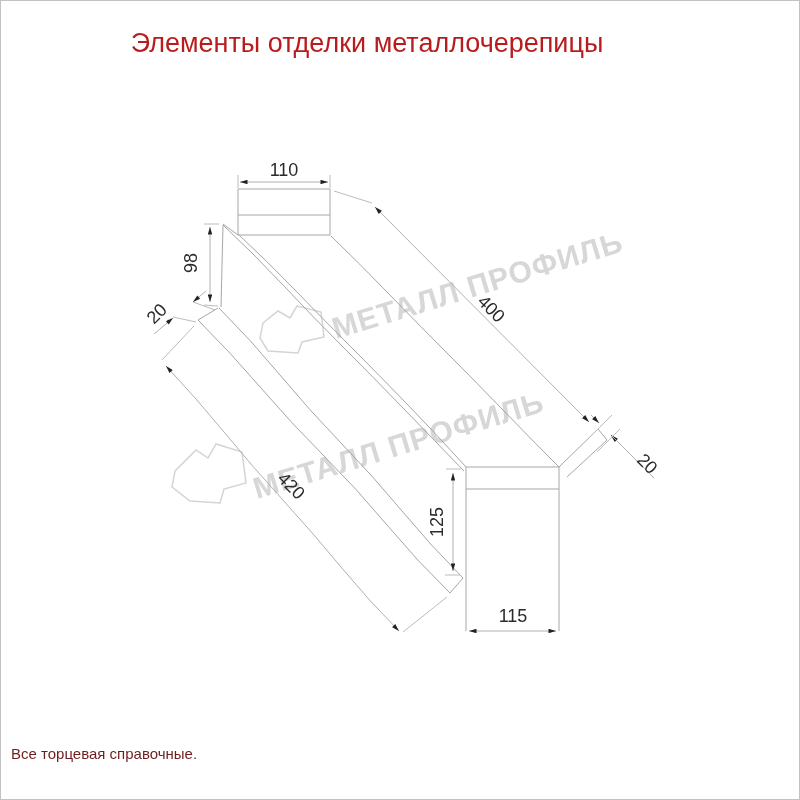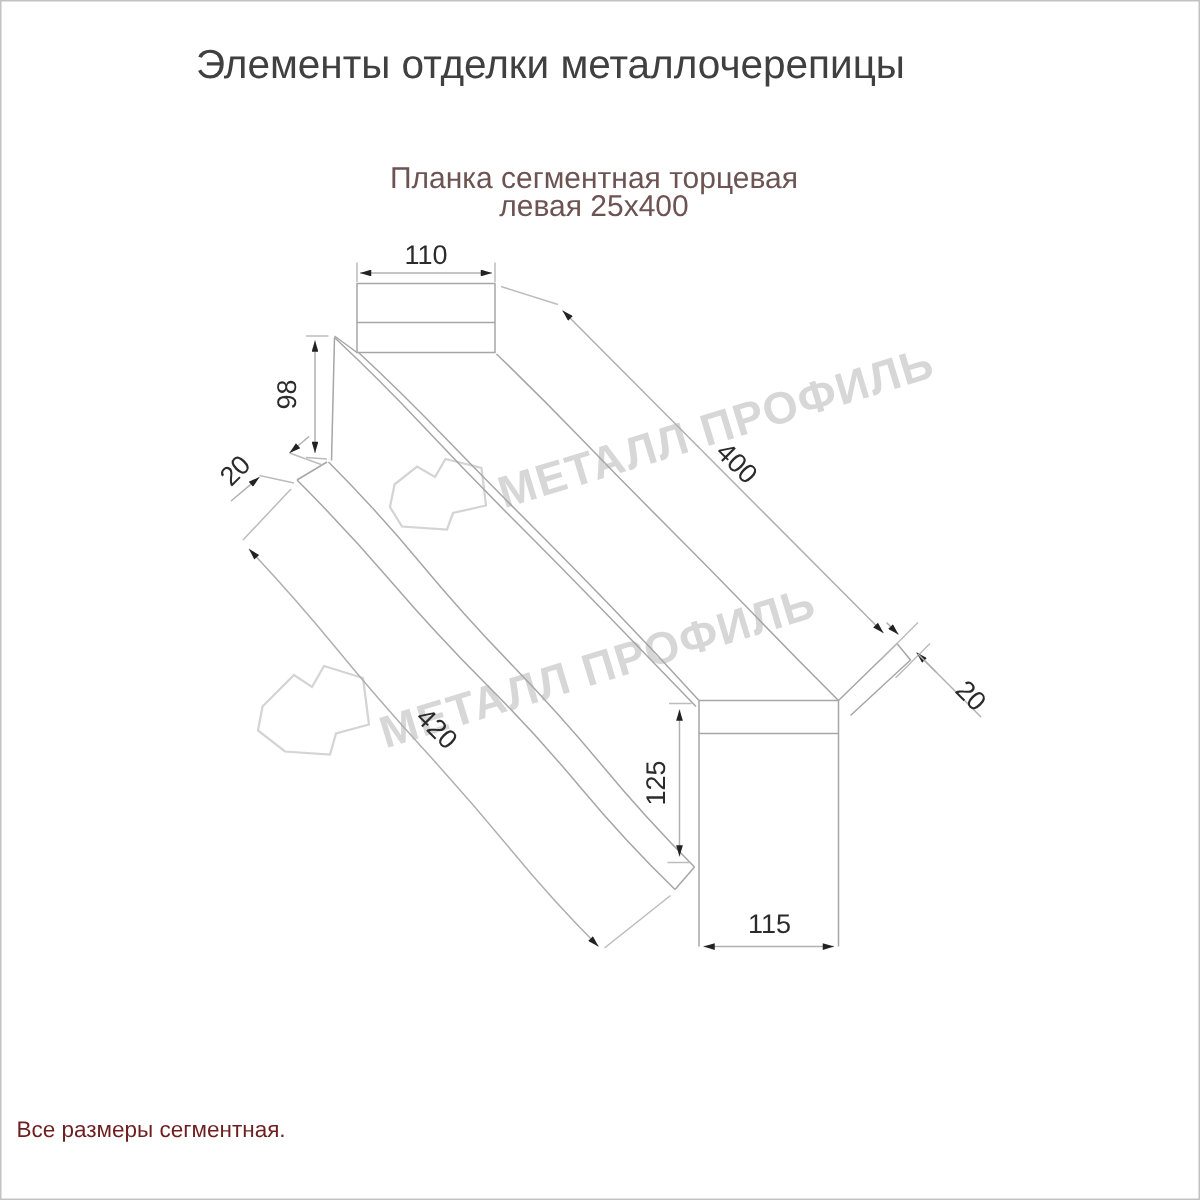--- a/index.html
+++ b/index.html
@@ -3,21 +3,21 @@
 <meta charset="utf-8">
 <style>
   html,body{margin:0;padding:0;background:#ffffff;}
   .page{
     position:relative;width:800px;height:800px;background:#ffffff;
     box-sizing:border-box;border:1px solid #c2c2c2;overflow:hidden;
     font-family:"Liberation Sans", sans-serif;
   }
   .title{
     position:absolute;top:27px;left:0;right:66px;text-align:center;
-    font-size:27px;color:#404040;letter-spacing:0px;
+    font-size:27px;color:#b91c1c;letter-spacing:0px;
   }
   .subtitle{
     position:absolute;top:109px;left:0;right:8px;text-align:center;
     font-size:20px;line-height:19px;color:#6e5353;
   }
   .footer{
     position:absolute;left:10px;top:744px;right:10px;
     font-size:15px;line-height:18px;color:#6e1e1e;
   }
   svg.drawing{position:absolute;left:0;top:0;}
@@ -29,24 +29,20 @@
            fill:#d7d7d7;letter-spacing:1px;}
   .wm-logo{fill:#ffffff;stroke:#d4d4d4;stroke-width:1.5;}
 </style>
 </head>
 <body>
 
 <div class="page">
 
   <div class="title">Элементы отделки металлочерепицы</div>
 
-  <div class="subtitle">
-    <div>Планка сегментная торцевая</div>
-    <div>левая 25х400</div>
-  </div>
 
   <svg class="drawing" width="800" height="800" viewBox="0 0 800 800">
     <defs>
       <marker id="mE" viewBox="0 0 10 6" refX="10" refY="3" markerWidth="10" markerHeight="4.5" orient="auto" markerUnits="userSpaceOnUse">
         <path d="M0,0 L10,3 L0,6 Z" fill="#222222"></path>
       </marker>
       <marker id="mS" viewBox="0 0 10 6" refX="10" refY="3" markerWidth="10" markerHeight="4.5" orient="auto-start-reverse" markerUnits="userSpaceOnUse">
         <path d="M0,0 L10,3 L0,6 Z" fill="#222222"></path>
       </marker>
     </defs>
@@ -120,16 +116,16 @@
       <text class="dimtext" transform="translate(160,317) rotate(-45)" text-anchor="middle">20</text>
       <text class="dimtext" transform="translate(486,312) rotate(45)" text-anchor="middle">400</text>
       <text class="dimtext" transform="translate(642,467) rotate(45)" text-anchor="middle">20</text>
       <text class="dimtext" transform="translate(286,489) rotate(45)" text-anchor="middle">420</text>
       <text class="dimtext" transform="translate(442,521) rotate(-90)" text-anchor="middle">125</text>
       <text class="dimtext" x="512" y="621" text-anchor="middle">115</text>
     </g>
   </svg>
 
   <div class="footer">
-    <div>Все размеры сегментная.</div>
+    <div>Все торцевая справочные.</div>
   </div>
 
 </div>
 
 </body></html>

